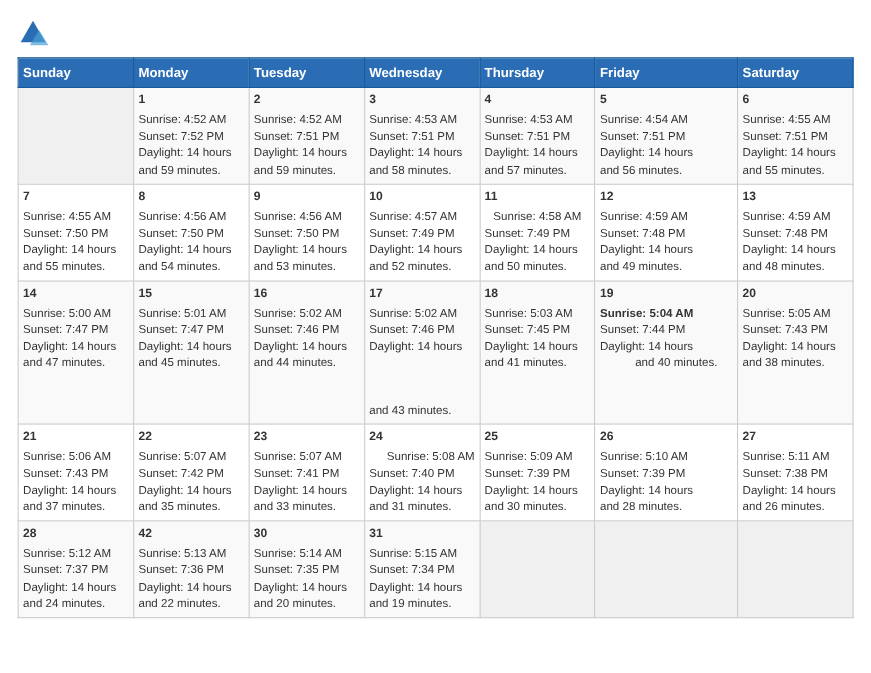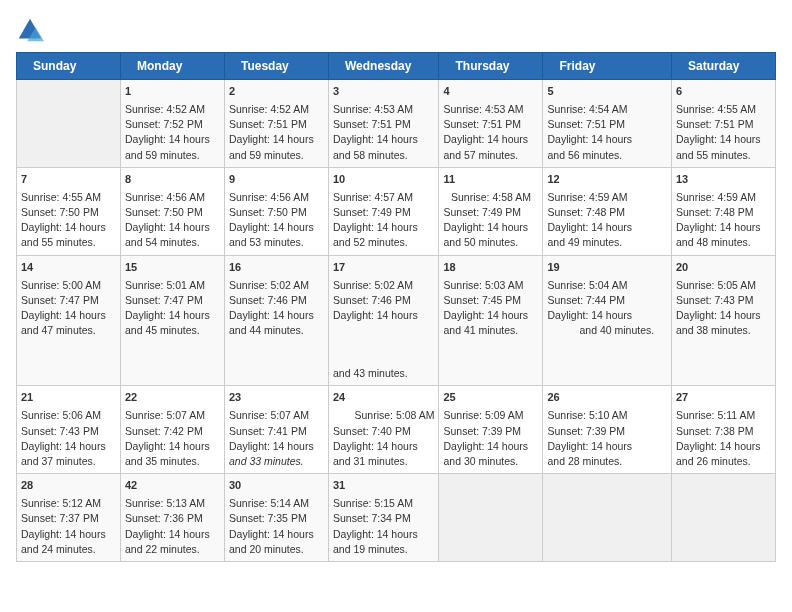--- a/index.html
+++ b/index.html
@@ -48,21 +48,21 @@
       color: #555;
     }
     table {
       width: 100%;
       border-collapse: collapse;
       font-size: 11px;
     }
     thead tr th {
       background-color: #2a6db5;
       color: #fff;
-      padding: 6px 16px;
+      padding: 6px 4px;
       text-align: left;
       font-size: 12px;
       font-weight: bold;
       border: 1px solid #1a5a9a;
     }
     tbody tr td {
       border: 1px solid #ccc;
       padding: 4px 4px;
       vertical-align: top;
       min-height: 70px;
@@ -243,21 +243,21 @@
         </td>
         <td>
           <span class="day-num">18</span>
           <span style="display: block;">Sunrise: 5:03 AM</span>
           <span style="display: block;">Sunset: 7:45 PM</span>
           <span style="display: block;">Daylight: 14 hours</span>
           <span style="display: block;">and 41 minutes.</span>
         </td>
         <td>
           <span class="day-num">19</span>
-          <span style="display: block;">Sunrise: 5:04 AM</span>
+          <span style="display: block; font-weight: bold;">Sunrise: 5:04 AM</span>
           <span style="display: block;">Sunset: 7:44 PM</span>
           <span style="display: block;">Daylight: 14 hours</span>
           <span style="display: block; margin-left: 32px;">and 40 minutes.</span>
         </td>
         <td>
           <span class="day-num">20</span>
           <span style="display: block;">Sunrise: 5:05 AM</span>
           <span style="display: block;">Sunset: 7:43 PM</span>
           <span style="display: block;">Daylight: 14 hours</span>
           <span style="display: block;">and 38 minutes.</span>
@@ -276,21 +276,21 @@
           <span style="display: block;">Sunrise: 5:07 AM</span>
           <span style="display: block;">Sunset: 7:42 PM</span>
           <span style="display: block;">Daylight: 14 hours</span>
           <span style="display: block;">and 35 minutes.</span>
         </td>
         <td>
           <span class="day-num">23</span>
           <span style="display: block;">Sunrise: 5:07 AM</span>
           <span style="display: block;">Sunset: 7:41 PM</span>
           <span style="display: block;">Daylight: 14 hours</span>
-          <span style="display: block; font-style: italic;">and 33 minutes.</span>
+          <span style="display: block;">and 33 minutes.</span>
         </td>
         <td>
           <span class="day-num">24</span>
           <span style="display: block; text-align: right;">Sunrise: 5:08 AM</span>
           <span style="display: block;">Sunset: 7:40 PM</span>
           <span style="display: block;">Daylight: 14 hours</span>
           <span style="display: block;">and 31 minutes.</span>
         </td>
         <td>
           <span class="day-num">25</span>

